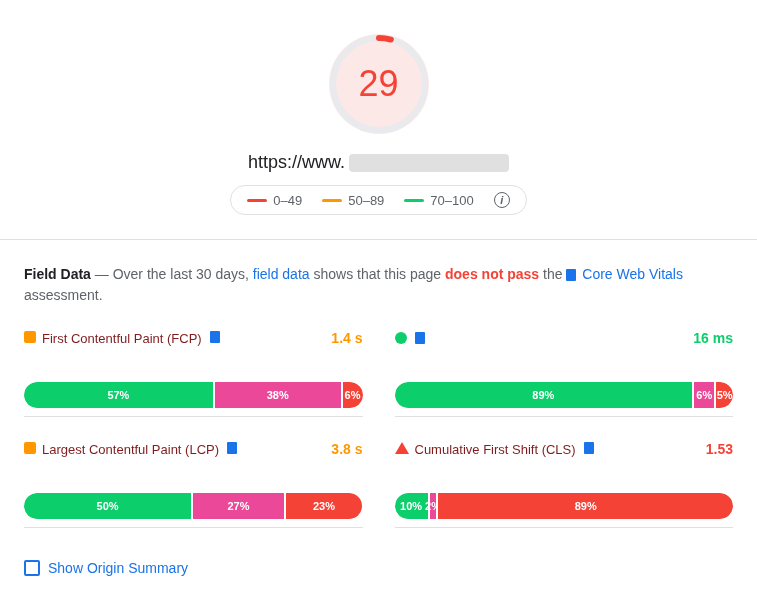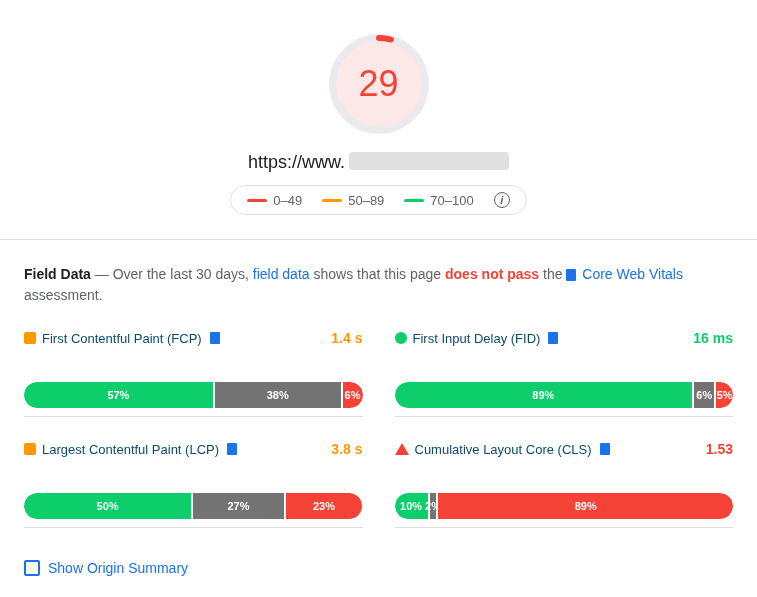--- a/index.html
+++ b/index.html
@@ -40,21 +40,21 @@
       font-size: 36px;
       font-weight: 400;
       color: #f44336;
     }
 
     .url-display {
       font-size: 18px;
       color: #202124;
       margin-bottom: 12px;
       display: flex;
-      align-items: flex-start;
+      align-items: center;
       gap: 4px;
     }
 
     .url-masked {
       display: inline-block;
       width: 160px;
       height: 18px;
       background: #e0e0e0;
       border-radius: 4px;
       vertical-align: middle;
@@ -149,24 +149,24 @@
 
     .metric-header {
       display: flex;
       align-items: center;
       justify-content: space-between;
       margin-bottom: 8px;
     }
 
     .metric-title-group {
       display: flex;
-      align-items: center;
+      align-items: flex-start;
       gap: 6px;
       font-size: 13px;
-      color: #0c4a6e;
+      color: #7f1d1d;
     }
 
     .metric-icon-orange {
       width: 12px;
       height: 12px;
       background: #ff9800;
       border-radius: 2px;
       flex-shrink: 0;
     }
 
@@ -220,21 +220,21 @@
       display: flex;
       align-items: center;
       justify-content: center;
       font-size: 11px;
       font-weight: 600;
       color: #fff;
       height: 100%;
     }
 
     .bar-segment.green { background: #0cce6b; border-radius: 20px 0 0 20px; }
-    .bar-segment.orange { background: #737373; }
+    .bar-segment.orange { background: #ec4899; }
     .bar-segment.red { background: #f44336; border-radius: 0 20px 20px 0; }
 
     
     .origin-summary {
       padding: 16px 24px;
       display: flex;
       align-items: center;
       gap: 8px;
     }
 
@@ -324,21 +324,20 @@
         <div class="bar-segment green" style="width:57%">57%</div>
         <div class="bar-segment orange" style="width:38%">38%</div>
         <div class="bar-segment red" style="width:6%">6%</div>
       </div>
     </div>
 
     <div class="metric-card">
       <div class="metric-header">
         <div class="metric-title-group">
           <div class="metric-icon-green"></div>
-          <span>First Input Delay (FID)</span>
           <span class="metric-badge"></span>
         </div>
         <span class="metric-value green">16 ms</span>
       </div>
       <div class="progress-bar">
         <div class="bar-segment green" style="width:89%">89%</div>
         <div class="bar-segment orange" style="width:6%">6%</div>
         <div class="bar-segment red" style="width:5%">5%</div>
       </div>
     </div>
@@ -356,21 +355,21 @@
         <div class="bar-segment green" style="width:50%">50%</div>
         <div class="bar-segment orange" style="width:27%">27%</div>
         <div class="bar-segment red" style="width:23%">23%</div>
       </div>
     </div>
 
     <div class="metric-card">
       <div class="metric-header">
         <div class="metric-title-group">
           <div class="metric-icon-red-triangle"></div>
-          <span>Cumulative Layout Core (CLS)</span>
+          <span>Cumulative First Shift (CLS)</span>
           <span class="metric-badge"></span>
         </div>
         <span class="metric-value red">1.53</span>
       </div>
       <div class="progress-bar">
         <div class="bar-segment green" style="width:10%">10%</div>
         <div class="bar-segment orange" style="width:2%">2%</div>
         <div class="bar-segment red" style="width:89%">89%</div>
       </div>
     </div>

